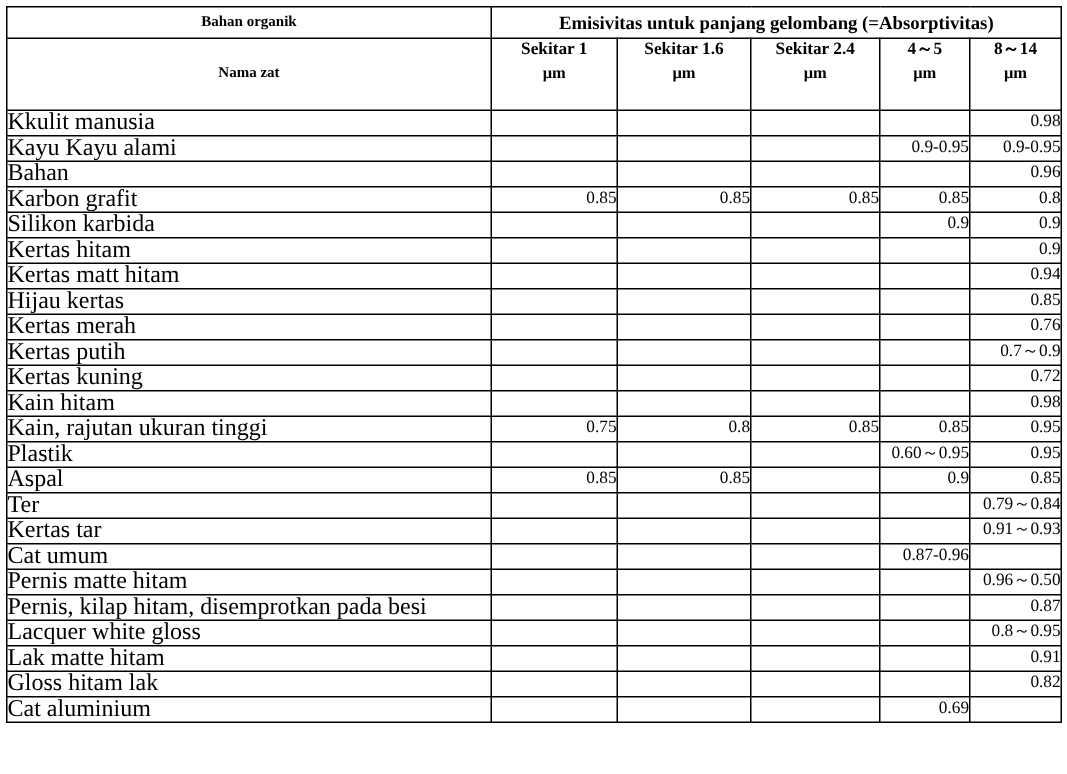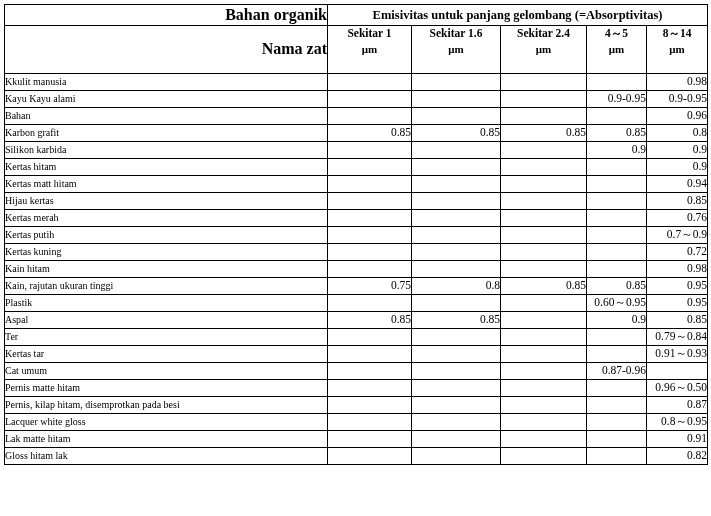--- a/index.html
+++ b/index.html
@@ -29,23 +29,23 @@
   }
   table.emissivity th,
   table.emissivity td {
     border: 1px solid #000000;
     padding: 0;
     line-height: 1.0;
     vertical-align: middle;
   }
   
   .hdr-name {
-    text-align: right;
-    font-weight: bold;
-    font-size: 16px;
+    text-align: center;
+    font-weight: bold;
+    font-size: 10px;
     padding: 3px 4px 3px 5px;
     height: 20px;
     margin-top: 24px;
   }
   .hdr-group {
     text-align: center;
     font-weight: bold;
     font-size: 12.5px;
     padding: 3px 2px;
     height: 20px;
@@ -71,21 +71,21 @@
     font-weight: bold;
     font-size: 11px;
     padding-top: 4px;
     padding-bottom: 18px;
   }
   
   td.cell-name {
     text-align: left;
     padding: 1px 4px 1px 5px;
     height: 16px;
-    font-size: 10px;
+    font-size: 16px;
     white-space: nowrap;
     overflow: hidden;
   }
   td.cell-val {
     text-align: right;
     padding: 1px 4px 1px 2px;
     height: 16px;
     font-size: 11.5px;
     white-space: nowrap;
     overflow: hidden;
@@ -328,15 +328,23 @@
           <td class="cell-val">0.91</td>
         </tr>
         <tr>
           <td class="cell-name">Gloss hitam lak</td>
           <td class="cell-val"></td>
           <td class="cell-val"></td>
           <td class="cell-val"></td>
           <td class="cell-val"></td>
           <td class="cell-val">0.82</td>
         </tr>
+        <tr>
+          <td class="cell-name">Cat aluminium</td>
+          <td class="cell-val"></td>
+          <td class="cell-val"></td>
+          <td class="cell-val"></td>
+          <td class="cell-val">0.69</td>
+          <td class="cell-val"></td>
+        </tr>
       </tbody>
   </table>
 </div>
 
 </body></html>

